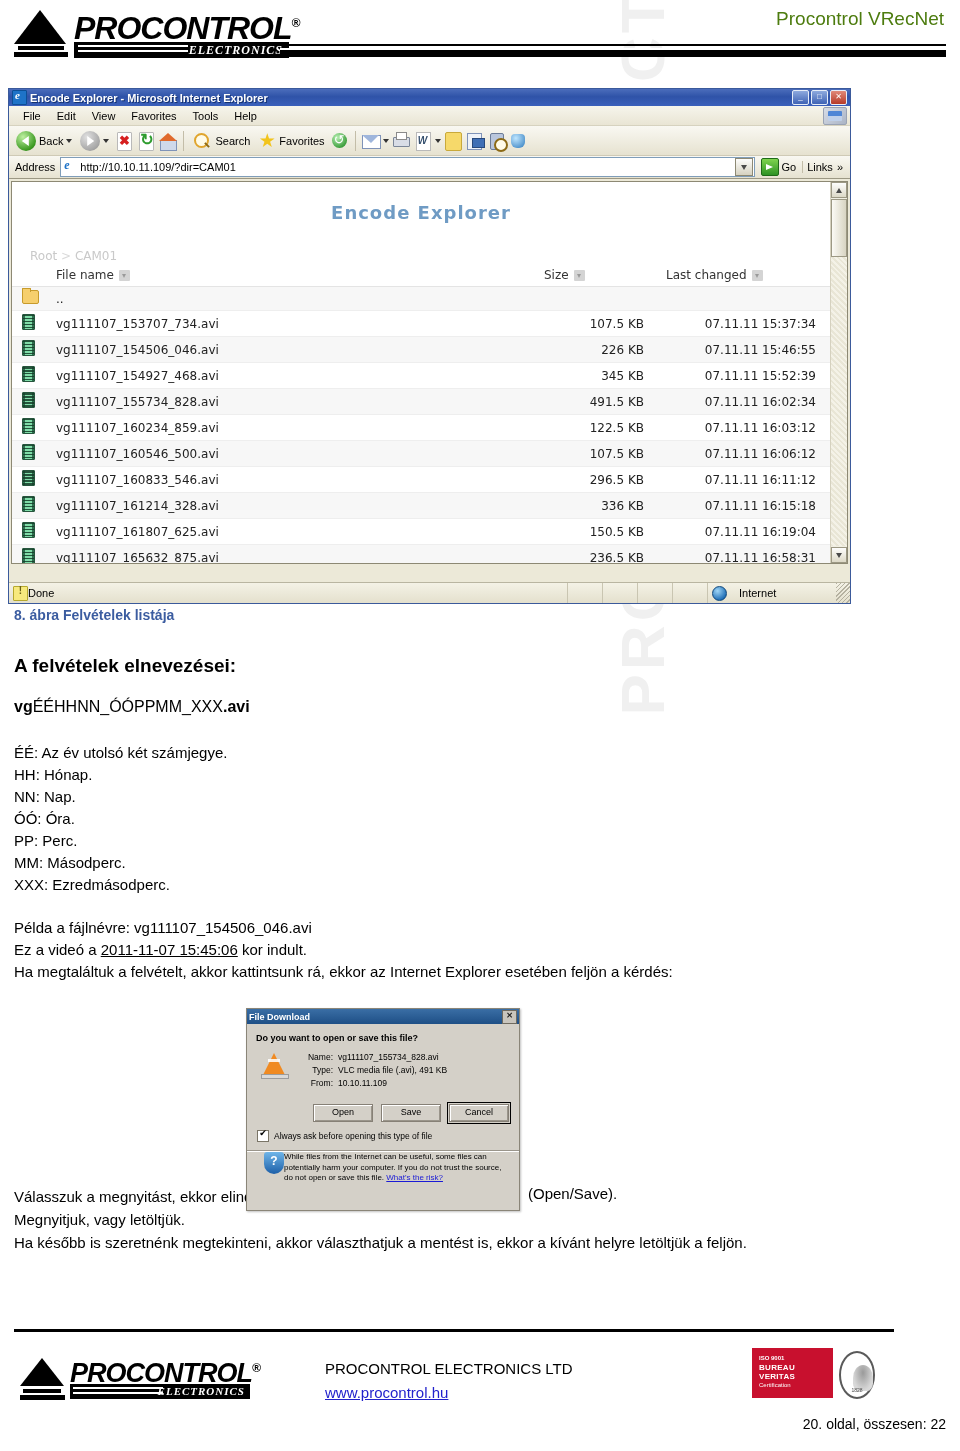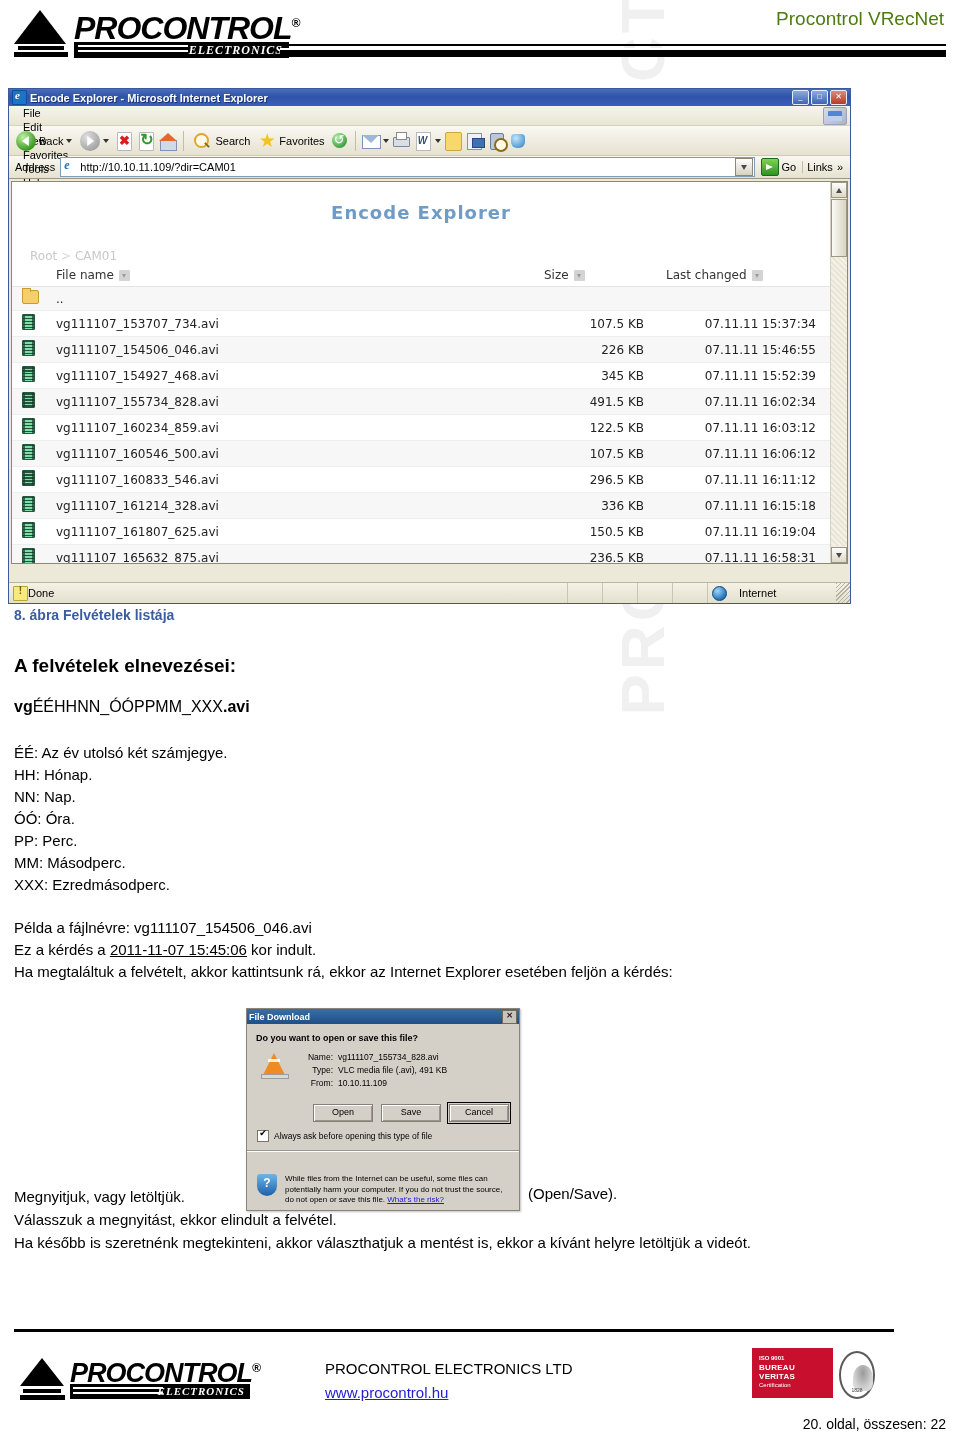--- a/index.html
+++ b/index.html
@@ -115,26 +115,25 @@
     width:15px;height:13px;
     background:linear-gradient(to bottom,#8eaade,#3f63b5);
     border:1px solid #e6edf8;
     border-radius:2px;
     font-size:8px; color:#fff; line-height:11px; text-align:center;
     font-family:"Liberation Sans", sans-serif;
   }
   .win-btn.close { background:linear-gradient(to bottom,#e08a7a,#b63a28); }
 
   .menu-bar {
-    height:19px; display:flex; 
+    height:19px; display:flex; align-items:center;
     background:linear-gradient(to bottom,#f6f5ec,#e9e5d4);
     border-bottom:1px solid #d6d2bf;
     padding-left:6px;
     position:relative;
-    flex-direction:column;
   }
   .menu-item { font-size:11px; padding:1px 8px; color:#000; }
   .menu-flag {
     position:absolute; right:3px; top:1px;
     width:22px;height:16px;
     background:linear-gradient(135deg,#d8dde6,#aab4c6);
     border:1px solid #9aa3b4;
     border-radius:2px;
   }
   .menu-flag:after{
@@ -497,21 +496,21 @@
   }
   .cb {
     width:10px;height:10px;background:#fff;border:1px solid #7a7567;
     position:relative; flex:0 0 auto;
   }
   .cb:after{
     content:"\2714"; position:absolute;left:0;top:-3px;width:10px;text-align:center;
     font-size:9px; color:#000;
   }
   .dlg-sep { height:1px; background:#9a958b; margin:8px 0 0 0; border-bottom:1px solid #fff; }
-  .dlg-note { display:flex; gap:8px; padding:22px 8px 0 10px; }
+  .dlg-note { display:flex; padding:0 8px 0 10px;margin-left:7px; }
   .shield {
     width:20px;height:22px;flex:0 0 auto;
     background:linear-gradient(to bottom,#6fb5e8,#1d5fa8);
     border-radius:3px 3px 10px 10px; position:relative;
   }
   .shield:after{
     content:"?"; position:absolute;left:0;top:2px;width:20px;text-align:center;
     color:#fff; font-weight:bold; font-size:12px;
   }
   .dlg-note p { margin:0; font-size:8px; line-height:10.5px; color:#000; }
@@ -810,21 +809,21 @@
   <div>HH: Hónap.</div>
   <div>NN: Nap.</div>
   <div>ÓÓ: Óra.</div>
   <div>PP: Perc.</div>
   <div>MM: Másodperc.</div>
   <div>XXX: Ezredmásodperc.</div>
 </div>
 
 <div class="example">
   <div><span>Példa a fájlnévre: </span><span>vg111107_154506_046.avi</span></div>
-  <div><span>Ez a kérdés a </span><u>2011-11-07 15:45:06</u><span> kor indult.</span></div>
+  <div><span>Ez a videó a </span><u>2011-11-07 15:45:06</u><span> kor indult.</span></div>
   <div>Ha megtaláltuk a felvételt, akkor kattintsunk rá, ekkor az Internet Explorer esetében feljön a kérdés:</div>
 </div>
 
 <div class="dlg">
   <div class="dlg-title">
     <span>File Download</span>
     <div class="dlg-x">✕</div>
   </div>
   <div class="dlg-q">Do you want to open or save this file?</div>
   <div class="dlg-body">
@@ -856,23 +855,23 @@
     <span>Always ask before opening this type of file</span>
   </div>
   <div class="dlg-sep"></div>
   <div class="dlg-note">
     <div class="shield"></div>
     <p><span>While files from the Internet can be useful, some files can potentially harm your computer. If you do not trust the source, do not open or save this file.</span> <a href="#">What's the risk?</a></p>
   </div>
 </div>
 
 <div class="bottom-text">
+  <div>Válasszuk a megnyitást, ekkor elindult a felvétel.</div>
   <div>Megnyitjuk, vagy letöltjük.</div>
-  <div>Válasszuk a megnyitást, ekkor elindult a felvétel.</div>
-  <div>Ha később is szeretnénk megtekinteni, akkor választhatjuk a mentést is, ekkor a kívánt helyre letöltjük a videót.</div>
+  <div>Ha később is szeretnénk megtekinteni, akkor választhatjuk a mentést is, ekkor a kívánt helyre letöltjük a feljön.</div>
 </div>
 <div class="open-save">(Open/Save).</div>
 
 <div class="footer-rule"></div>
 <div class="footer">
   <div class="f-logo">
     <div class="f-tri"></div>
     <div class="f-bar1"></div>
     <div class="f-bar2"></div>
     <div class="f-word"><span>PROCONTROL</span><span class="logo-reg">®</span></div>

